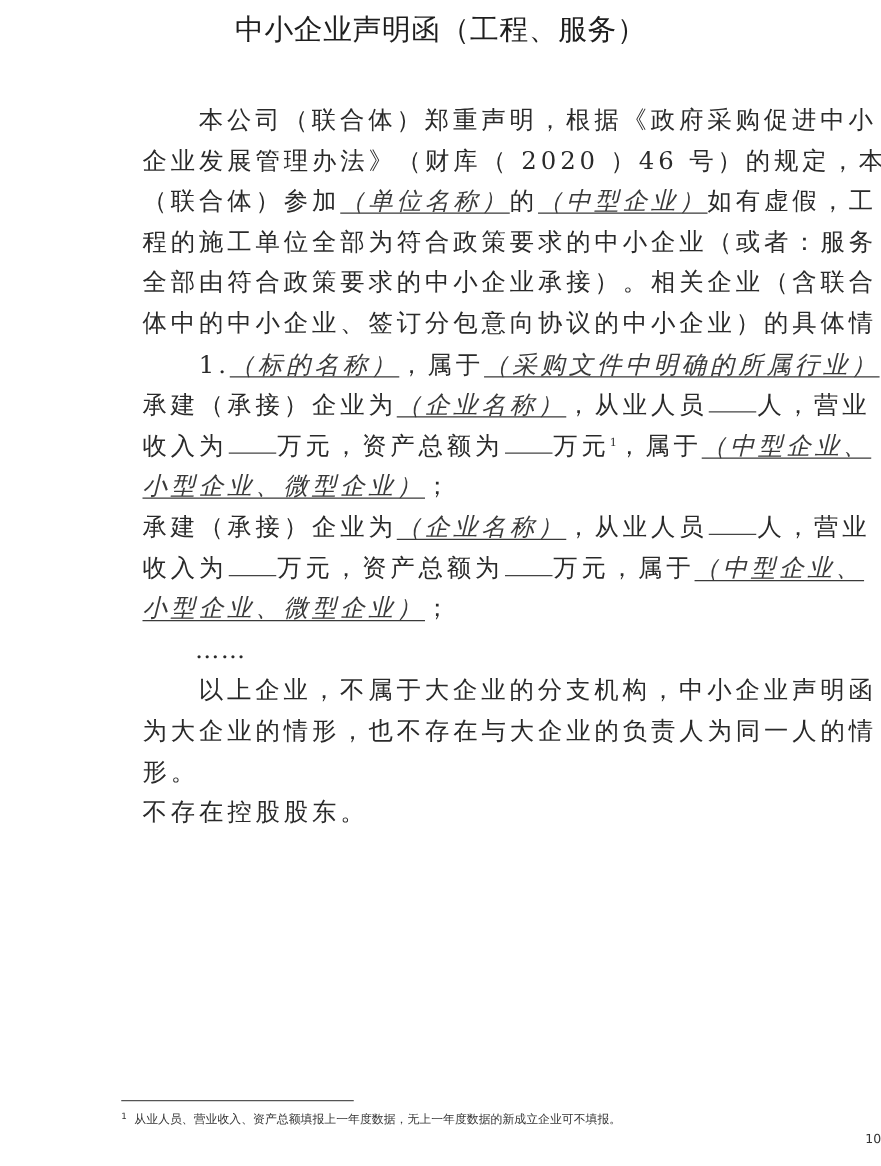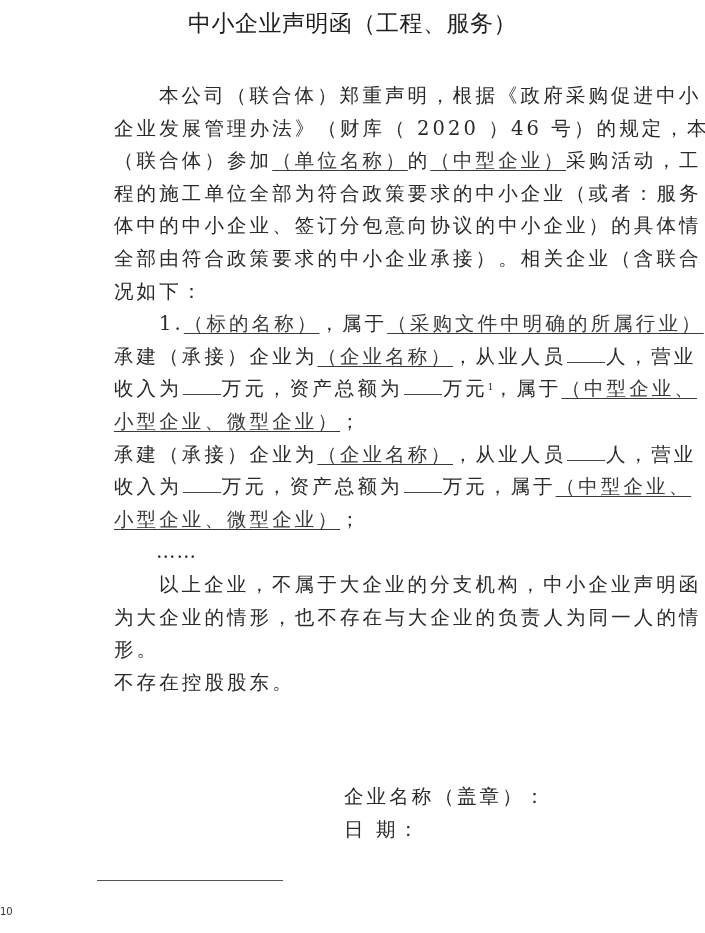--- a/index.html
+++ b/index.html
@@ -42,20 +42,21 @@
     line-height: 32.6px;
     letter-spacing: 3.1px;
     text-align: justify;
   }
   .line {
     display: block;
     white-space: nowrap;
   }
   .indent { padding-left: 45px; }
   .fill {
+    font-style: italic;
     text-decoration: underline;
     text-underline-offset: 3px;
     text-decoration-thickness: 1px;
     color: #3a3a3a;
   }
   .blank {
     display: inline-block;
     width: 38px;
     border-bottom: 1px solid #444;
     height: 18px;
@@ -97,43 +98,42 @@
     font-family: "DejaVu Sans", "Liberation Sans", sans-serif;
     color: #333;
     white-space: nowrap;
   }
   .footnote sup { font-size: 7px; vertical-align: top; margin-right: 6px; }
   .page-num {
     position: absolute;
     top: 906px;
     left: 0;
     width: 705px;
-    text-align: left;
+    text-align: right;
     font-family: "DejaVu Sans", "Liberation Sans", sans-serif;
     font-size: 10px;
     color: #333;
   }
 </style>
 </head>
 <body>
 
 <div class="page">
 
   <div class="title">中小企业声明函（工程、服务）</div>
 
   <div class="body">
 
     <div>
       <span class="line indent">本公司（联合体）郑重声明，根据《政府采购促进中小</span>
       <span class="line">企业发展管理办法》（财库（ 2020 ）46 号）的规定，本公司</span>
-      <span class="line"><span>（联合体）参加</span><span class="fill">（单位名称）</span><span>的</span><span class="fill">（中型企业）</span><span>采购活动，工</span></span>
+      <span class="line"><span>（联合体）参加</span><span class="fill">（单位名称）</span><span>的</span><span class="fill">（中型企业）</span><span>如有虚假，工</span></span>
       <span class="line">程的施工单位全部为符合政策要求的中小企业（或者：服务</span>
+      <span class="line">全部由符合政策要求的中小企业承接）。相关企业（含联合</span>
       <span class="line">体中的中小企业、签订分包意向协议的中小企业）的具体情</span>
-      <span class="line">全部由符合政策要求的中小企业承接）。相关企业（含联合</span>
-      <span class="line">况如下：</span>
     </div>
 
     <div>
       <span class="line indent"><span>1.</span><span class="fill">（标的名称）</span><span>，属于</span><span class="fill">（采购文件中明确的所属行业）</span><span>；</span></span>
       <span class="line"><span>承建（承接）企业为</span><span class="fill">（企业名称）</span><span>，从业人员</span><span class="blank"></span><span>人，营业</span></span>
       <span class="line"><span>收入为</span><span class="blank"></span><span>万元，资产总额为</span><span class="blank"></span><span>万元</span><sup class="fn-ref">1</sup><span>，属于</span><span class="fill">（中型企业、</span></span>
       <span class="line"><span class="fill">小型企业、微型企业）</span><span>；</span></span>
     </div>
 
     <div>
@@ -148,21 +148,18 @@
       <span class="line indent">以上企业，不属于大企业的分支机构，中小企业声明函</span>
       <span class="line">为大企业的情形，也不存在与大企业的负责人为同一人的情</span>
       <span class="line">形。</span>
     </div>
 
     <div>
       <span class="line">不存在控股股东。</span>
     </div>
   </div>
 
-  <div class="sign">
-    <div>企业名称（盖章）：</div>
-    <div>日 期：</div>
-  </div>
 
   <div class="fn-rule"></div>
+  <div class="footnote"><sup>1</sup><span>从业人员、营业收入、资产总额填报上一年度数据，无上一年度数据的新成立企业可不填报。</span></div>
 
   <div class="page-num">10</div>
 </div>
 
 </body></html>

